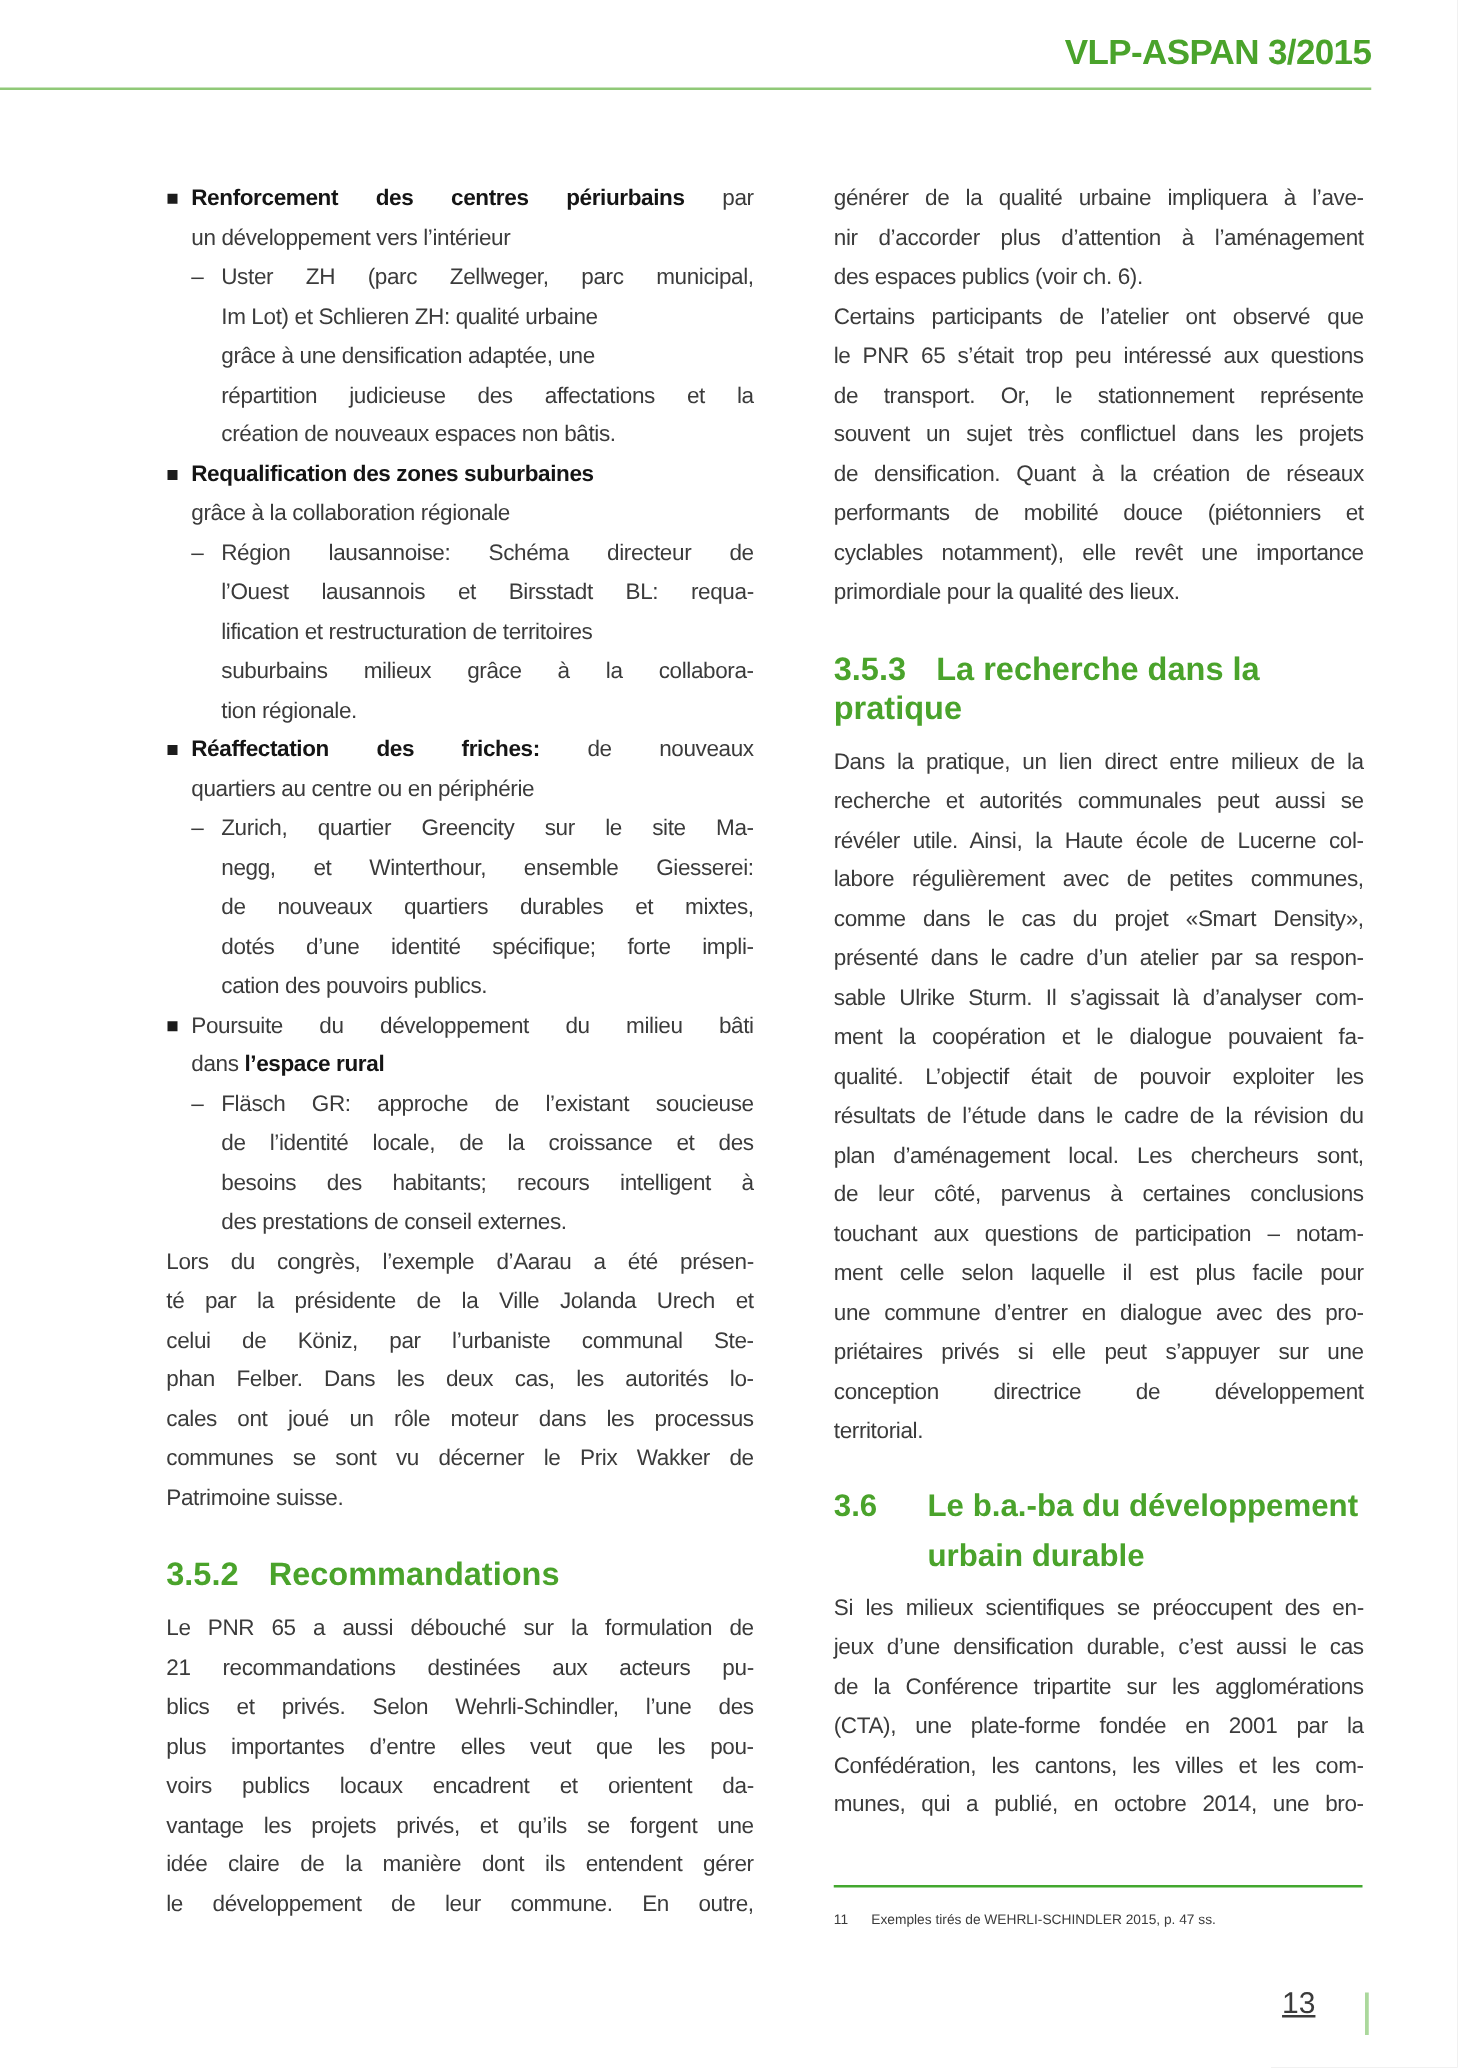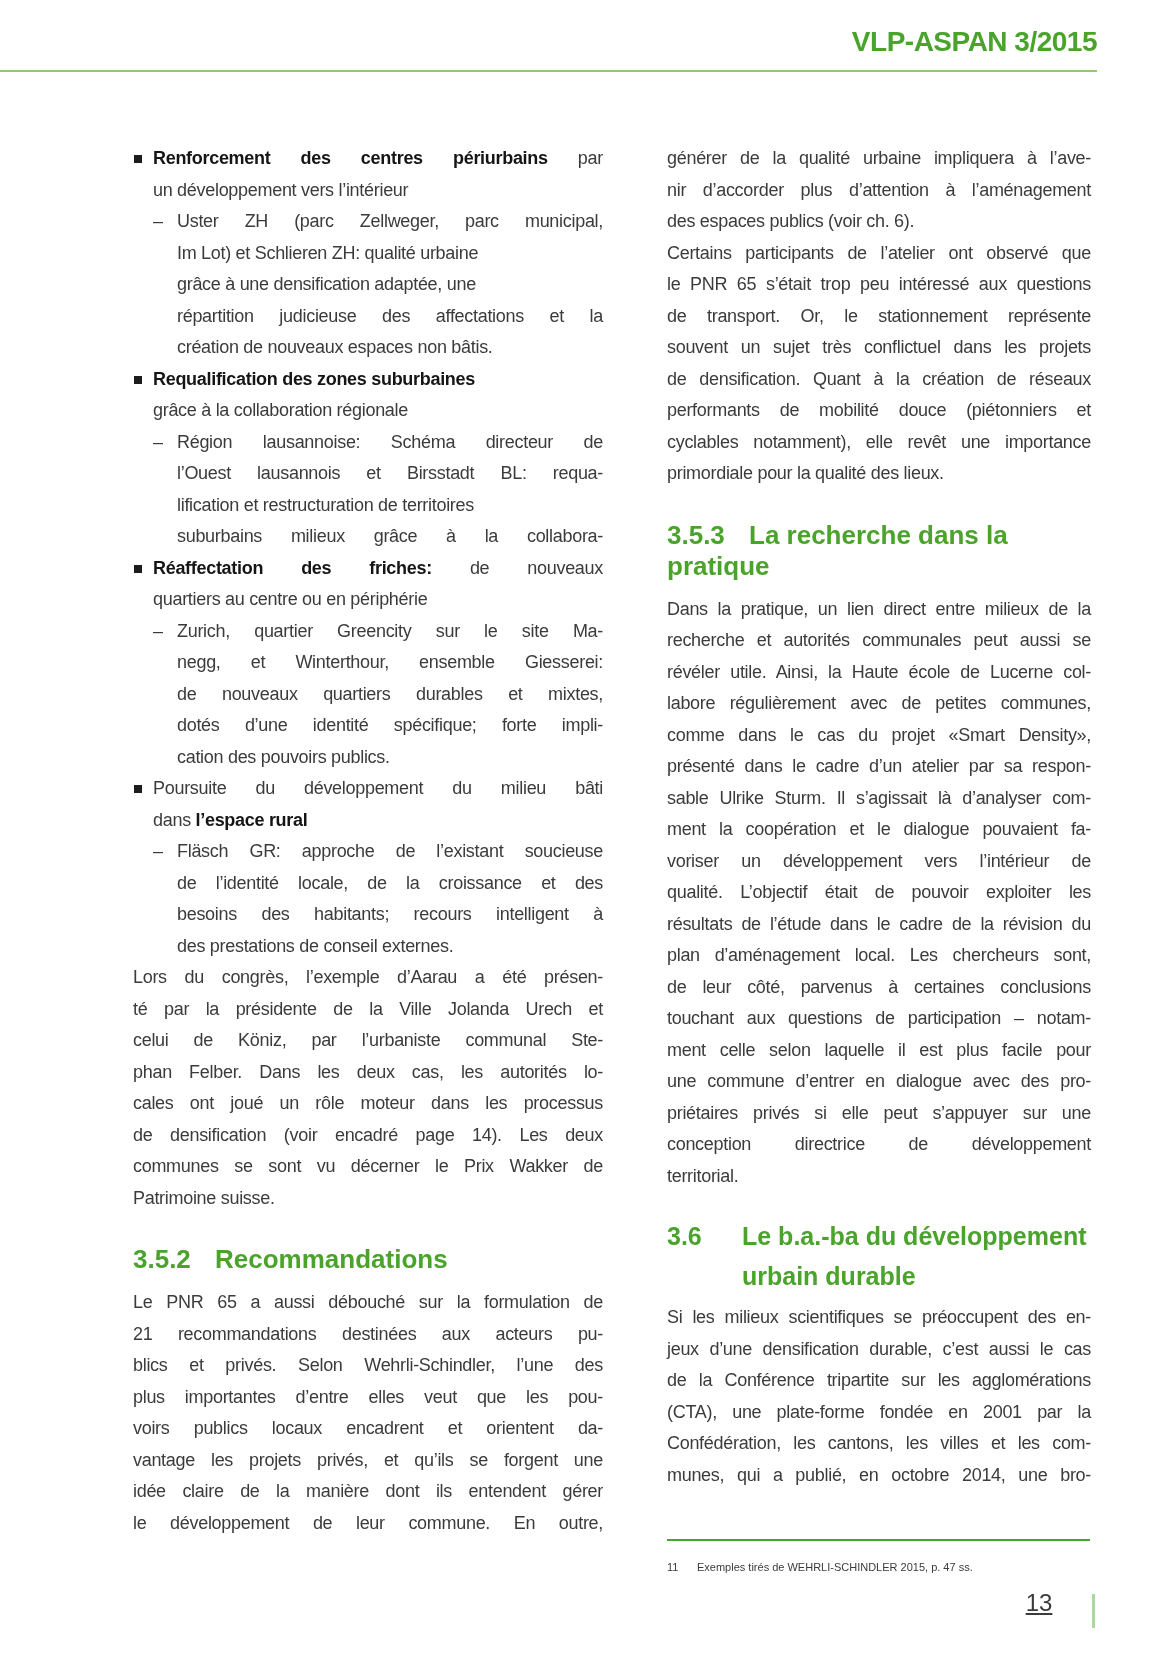--- a/index.html
+++ b/index.html
@@ -81,41 +81,41 @@
         <div class="line i2"><span>Im Lot) et Schlieren ZH: qualité urbaine</span></div>
         <div class="line i2"><span>grâce à une densification adaptée, une</span></div>
         <div class="line i2 j"><span>répartition judicieuse des affectations et la</span></div>
         <div class="line i2"><span>création de nouveaux espaces non bâtis.</span></div>
         <div class="line i1"><span class="mk-sq"></span><b>Requalification des zones suburbaines</b></div>
         <div class="line i1"><span>grâce à la collaboration régionale</span></div>
         <div class="line i2 j"><span class="mk-dash">–</span><span>Région lausannoise: Schéma directeur de</span></div>
         <div class="line i2 j"><span>l’Ouest lausannois et Birsstadt BL: requa-</span></div>
         <div class="line i2"><span>lification et restructuration de territoires</span></div>
         <div class="line i2 j"><span>suburbains milieux grâce à la collabora-</span></div>
+        <div class="line i2"><span>tion régionale.</span></div>
         <div class="line i1 j"><span class="mk-sq"></span><b>Réaffectation des friches:</b><span> de nouveaux</span></div>
         <div class="line i1"><span>quartiers au centre ou en périphérie</span></div>
         <div class="line i2 j"><span class="mk-dash">–</span><span>Zurich, quartier Greencity sur le site Ma-</span></div>
         <div class="line i2 j"><span>negg, et Winterthour, ensemble Giesserei:</span></div>
         <div class="line i2 j"><span>de nouveaux quartiers durables et mixtes,</span></div>
         <div class="line i2 j"><span>dotés d’une identité spécifique; forte impli-</span></div>
         <div class="line i2"><span>cation des pouvoirs publics.</span></div>
         <div class="line i1 j"><span class="mk-sq"></span><span>Poursuite du développement du milieu bâti</span></div>
         <div class="line i1"><span>dans </span><b>l’espace rural</b></div>
         <div class="line i2 j"><span class="mk-dash">–</span><span>Fläsch GR: approche de l’existant soucieuse</span></div>
         <div class="line i2 j"><span>de l’identité locale, de la croissance et des</span></div>
         <div class="line i2 j"><span>besoins des habitants; recours intelligent à</span></div>
         <div class="line i2"><span>des prestations de conseil externes.</span></div>
       </div>
       <div class="block">
         <div class="line i0 j"><span>Lors du congrès, l’exemple d’Aarau a été présen-</span></div>
         <div class="line i0 j"><span>té par la présidente de la Ville Jolanda Urech et</span></div>
         <div class="line i0 j"><span>celui de Köniz, par l’urbaniste communal Ste-</span></div>
         <div class="line i0 j"><span>phan Felber. Dans les deux cas, les autorités lo-</span></div>
         <div class="line i0 j"><span>cales ont joué un rôle moteur dans les processus</span></div>
-        <div class="line i0 j"><span>de densification (voir encadré page 14). Les deux</span></div>
         <div class="line i0 j"><span>communes se sont vu décerner le Prix Wakker de</span></div>
         <div class="line i0"><span>Patrimoine suisse.</span></div>
       </div>
       <div class="h3"><span class="h-num">3.5.2</span><span>Recommandations</span></div>
       <div class="block">
         <div class="line i0 j"><span>Le PNR 65 a aussi débouché sur la formulation de</span></div>
         <div class="line i0 j"><span>21 recommandations destinées aux acteurs pu-</span></div>
         <div class="line i0 j"><span>blics et privés. Selon Wehrli-Schindler, l’une des</span></div>
         <div class="line i0 j"><span>plus importantes d’entre elles veut que les pou-</span></div>
         <div class="line i0 j"><span>voirs publics locaux encadrent et orientent da-</span></div>
@@ -142,21 +142,20 @@
       <div class="h3"><span class="h-num">3.5.3</span><span>La recherche dans la pratique</span></div>
       <div class="block">
         <div class="line i0 j"><span>Dans la pratique, un lien direct entre milieux de la</span></div>
         <div class="line i0 j"><span>recherche et autorités communales peut aussi se</span></div>
         <div class="line i0 j"><span>révéler utile. Ainsi, la Haute école de Lucerne col-</span></div>
         <div class="line i0 j"><span>labore régulièrement avec de petites communes,</span></div>
         <div class="line i0 j"><span>comme dans le cas du projet «Smart Density»,</span></div>
         <div class="line i0 j"><span>présenté dans le cadre d’un atelier par sa respon-</span></div>
         <div class="line i0 j"><span>sable Ulrike Sturm. Il s’agissait là d’analyser com-</span></div>
         <div class="line i0 j"><span>ment la coopération et le dialogue pouvaient fa-</span></div>
-        <div class="line i0 j"><span>voriser un développement vers l’intérieur de</span></div>
         <div class="line i0 j"><span>qualité. L’objectif était de pouvoir exploiter les</span></div>
         <div class="line i0 j"><span>résultats de l’étude dans le cadre de la révision du</span></div>
         <div class="line i0 j"><span>plan d’aménagement local. Les chercheurs sont,</span></div>
         <div class="line i0 j"><span>de leur côté, parvenus à certaines conclusions</span></div>
         <div class="line i0 j"><span>touchant aux questions de participation – notam-</span></div>
         <div class="line i0 j"><span>ment celle selon laquelle il est plus facile pour</span></div>
         <div class="line i0 j"><span>une commune d’entrer en dialogue avec des pro-</span></div>
         <div class="line i0 j"><span>priétaires privés si elle peut s’appuyer sur une</span></div>
         <div class="line i0 j"><span>conception directrice de développement</span></div>
         <div class="line i0"><span>territorial.</span></div>

